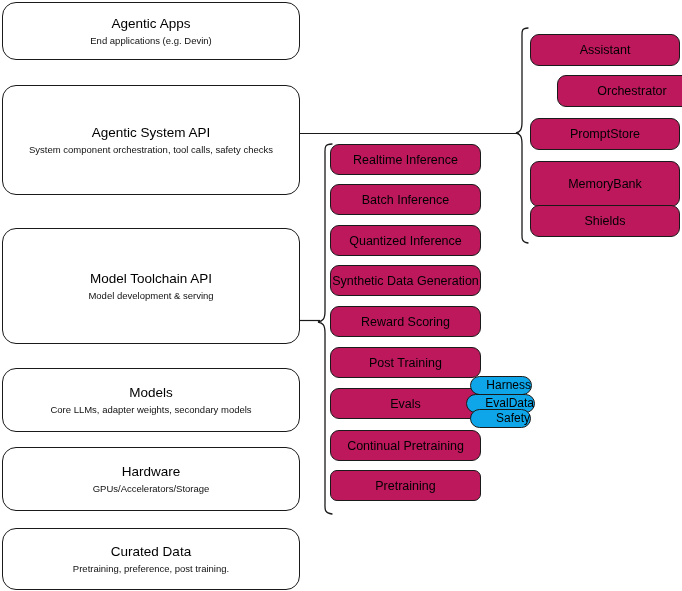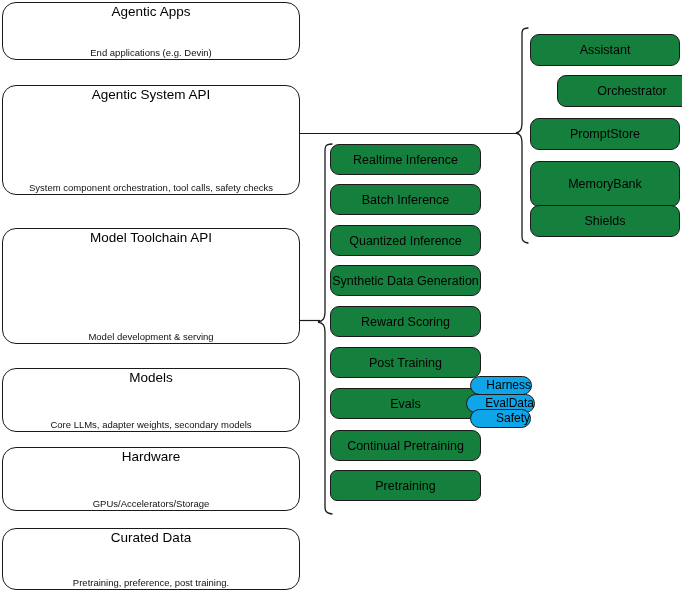--- a/index.html
+++ b/index.html
@@ -20,21 +20,21 @@
   }
   .box {
     position: absolute;
     box-sizing: border-box;
     border: 1.2px solid #1a1a1a;
     border-radius: 14px;
     background: #ffffff;
     display: flex;
     flex-direction: column;
     align-items: center;
-    justify-content: space-between;
+    justify-content: center;
     text-align: center;
     z-index: 3;
   }
   .box .title {
     font-size: 13.5px;
     line-height: 17px;
     color: #000000;
     white-space: nowrap;
   }
   .box .sub {
@@ -42,21 +42,21 @@
     line-height: 13px;
     color: #111111;
     margin-top: 2px;
     white-space: nowrap;
   }
   .stack-box {
     position: absolute;
     box-sizing: border-box;
     border: 1.2px solid #1a1a1a;
     border-radius: 9px;
-    background: #15803d;
+    background: #be185d;
     display: flex;
     align-items: center;
     justify-content: center;
     text-align: center;
     z-index: 4;
   }
   .stack-box .label {
     font-size: 12.5px;
     line-height: 16px;
     color: #000000;

